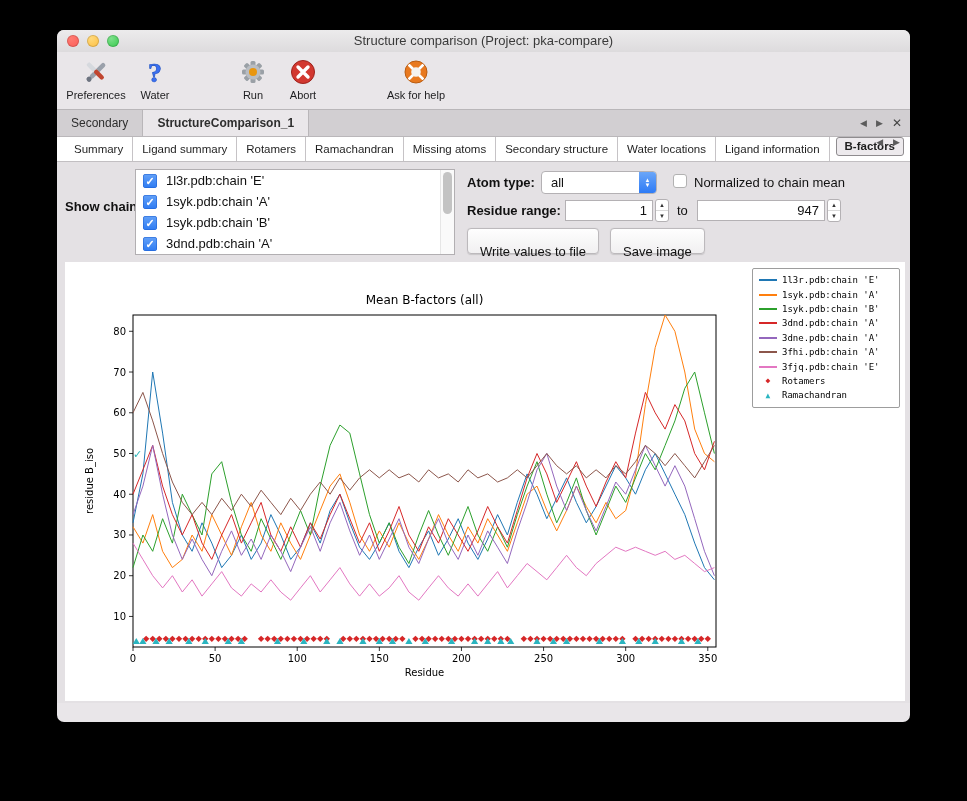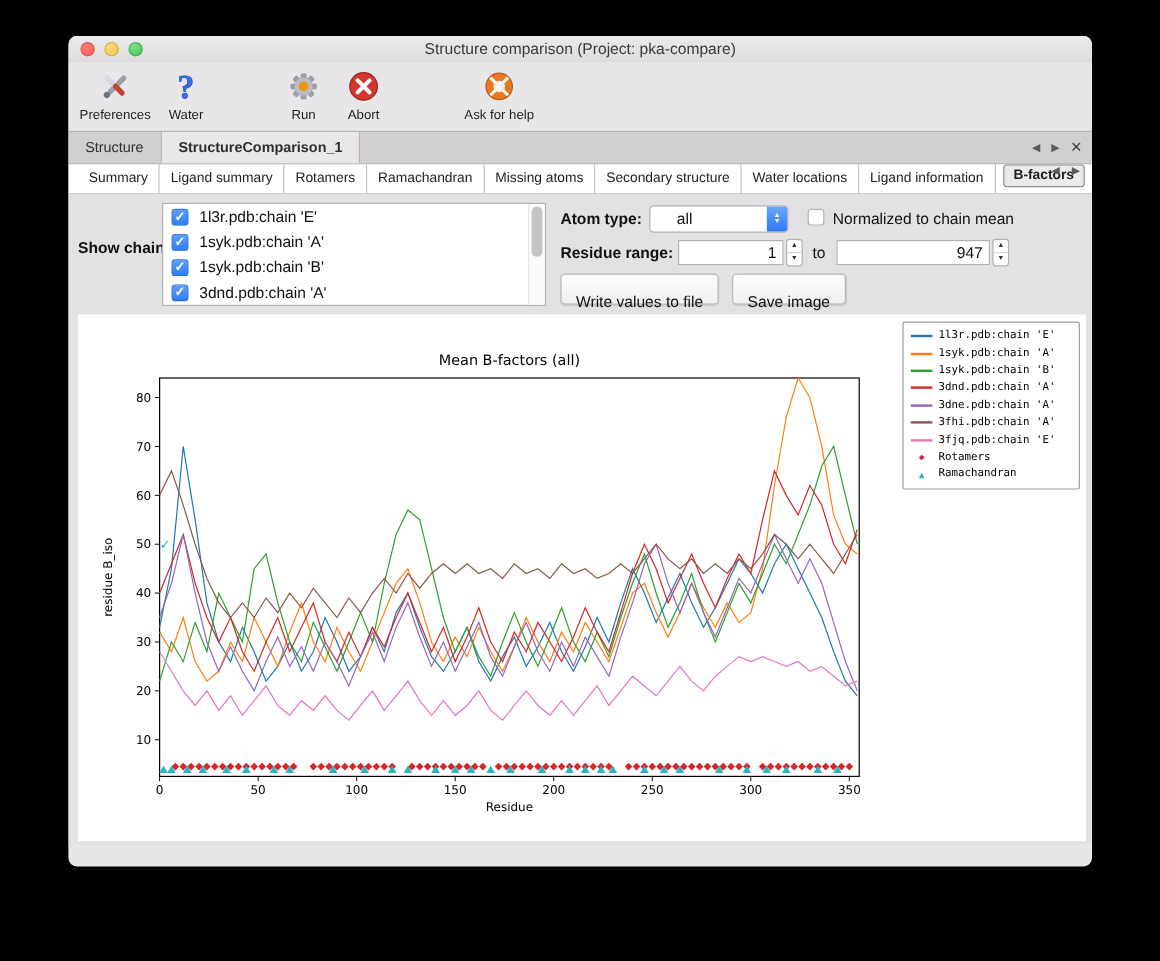--- a/index.html
+++ b/index.html
@@ -54,21 +54,21 @@
   .chain-row { display:flex; align-items:center; height:21px; padding-left:7px; }
   .cbox { width:14px; height:14px; border-radius:3px; flex:0 0 14px;
           background:linear-gradient(#63a1f8,#2e7bf2); box-shadow:inset 0 0 0 .5px #1d5fd0;
           color:#fff; font-size:11px; font-weight:bold; line-height:14px; text-align:center; }
   .cbox.empty { background:#fff; border:1px solid #b2b2b2; box-shadow:none; }
   .chain-row span.txt { margin-left:9px; }
   .vscroll { position:absolute; right:0; top:0; bottom:0; width:14px; background:#fafafa; border-left:1px solid #e6e6e6; }
   .vthumb { position:absolute; left:2px; top:2px; width:9px; height:42px; border-radius:5px; background:#c3c3c3; }
 
   .dropdown { position:absolute; left:484px; top:9px; width:116px; height:23px; background:#fff;
-              border:1px solid #b4b1b4; border-radius:4px; display:flex; align-items:center;padding-left:13px; }
+              border:1px solid #b4b1b4; border-radius:4px; display:flex; align-items:center; }
   .dropdown .val { flex:1; padding-left:9px; }
   .dd-cap { width:17px; height:100%; border-radius:0 3px 3px 0;
             background:linear-gradient(#6aa6f8,#2e7bf6); display:flex; flex-direction:column;
             align-items:center; justify-content:center; color:#fff; font-size:6px; line-height:5px; }
 
   .field { position:absolute; height:21px; background:#fff; border:1px solid #b4b1b4;
            text-align:right; padding:0 5px; line-height:19px; }
   .stepper { position:absolute; width:14px; height:23px; background:#fff; border:1px solid #b4b1b4;
              border-radius:3px; display:flex; flex-direction:column; }
   .stepper div { flex:1; text-align:center; font-size:6px; line-height:10px; color:#333; }
@@ -161,21 +161,21 @@
         <circle cx="15" cy="15" r="11" fill="#e8791f"></circle>
         <path d="M7 7 L23 23 M23 7 L7 23" stroke="#fff" stroke-width="2.6"></path>
         <circle cx="15" cy="15" r="4.8" fill="#f4f2f0"></circle>
         <circle cx="15" cy="15" r="11" fill="none" stroke="#b85c12" stroke-width="1"></circle>
       </svg></span>
       <span>Ask for help</span>
     </div>
   </div>
 
   <div class="tabs1">
-    <div class="tab1">Structure</div>
+    <div class="tab1">Secondary</div>
     <div class="tab1 active">StructureComparison_1</div>
     <div class="tabs1-ctrl">
       <span>◀</span>
       <span>▶</span>
       <span class="x">✕</span>
     </div>
   </div>
 
   <div class="tabs2">
     <div class="tab2">Summary</div>

